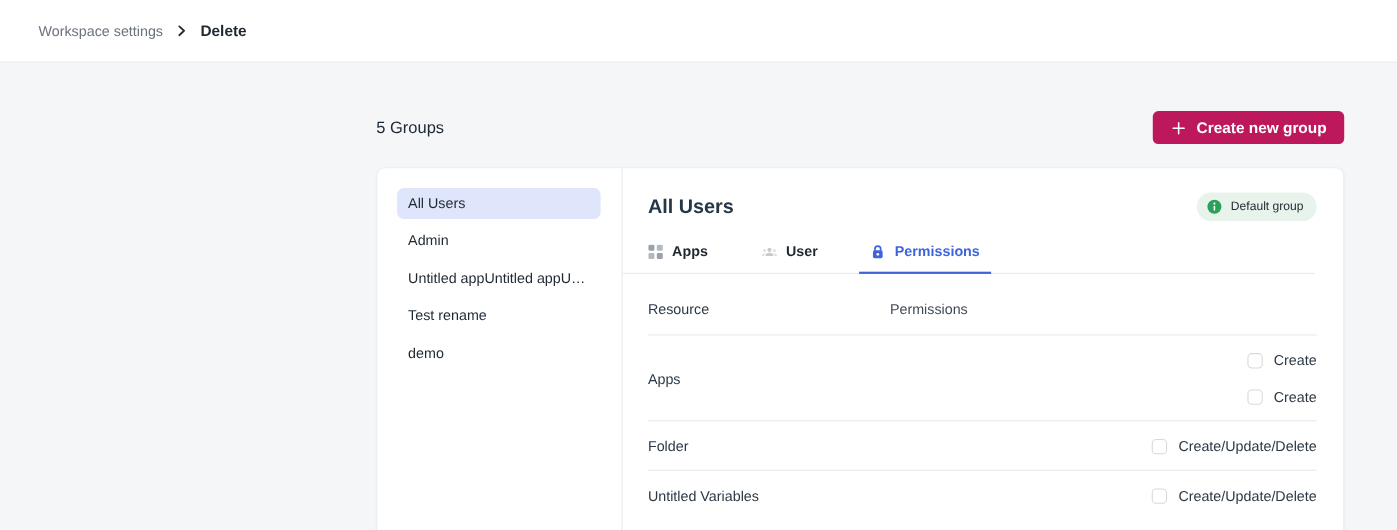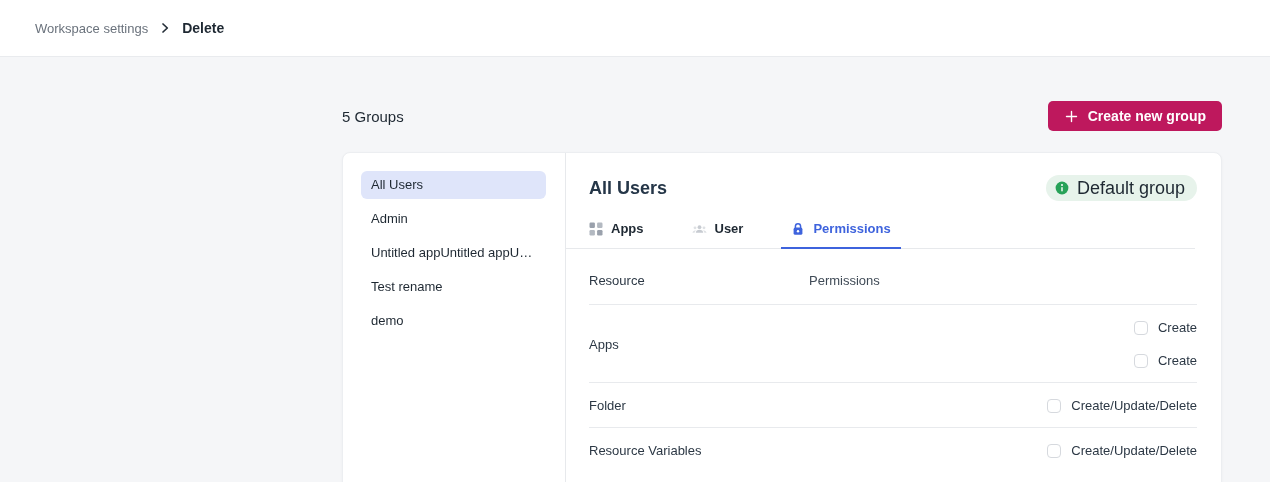--- a/index.html
+++ b/index.html
@@ -31,21 +31,21 @@
   .group-item { height:28px; display:flex; align-items:center; border-radius:6px; padding:0 10px;
     font-size:13px; color:#1e2832; margin-bottom:6px; cursor:pointer; white-space:nowrap;
     overflow:hidden; text-overflow:ellipsis; display:block; line-height:28px; }
   .group-item.selected { background:#dfe5fa; }
 
   
   .detail-panel { flex:1; padding:22px 24px 0 23px; min-width:0; }
   .detail-head { display:flex; align-items:center; justify-content:space-between; }
   .detail-title { font-size:18px; font-weight:700; color:#253648; }
   .badge { display:flex; align-items:center; gap:8px; background:#e7f3eb; border-radius:13px;
-    height:26px; padding:0 12px 0 9px; font-size:18px; color:#1e2832; }
+    height:26px; padding:0 12px 0 9px; font-size:11px; color:#1e2832; }
   .badge svg { display:block; }
 
   
   .tabs { display:flex; gap:28px; margin:14px 2px 0 -23px; padding-left:13px;
     border-bottom:1px solid #e7e9ec; }
   .tab { display:flex; align-items:center; gap:8px; padding:6px 10px 11px 10px; font-size:13px;
     font-weight:600; color:#1e2832; cursor:pointer; border-bottom:2px solid transparent;
     margin-bottom:-1px; }
   .tab .ticon { color:#9aa1ac; display:flex; }
   .tab.active { color:#3e63dd; border-bottom-color:#3e63dd; }
@@ -176,21 +176,21 @@
             <div class="t-row">
               <div class="col-resource">Folder</div>
               <div class="col-perms">
                 <div class="perm-item">
                   <span class="checkbox"></span>
                   <span class="perm-label">Create/Update/Delete</span>
                 </div>
               </div>
             </div>
             <div class="t-row">
-              <div class="col-resource">Resource Variables</div>
+              <div class="col-resource">Untitled Variables</div>
               <div class="col-perms">
                 <div class="perm-item">
                   <span class="checkbox"></span>
                   <span class="perm-label">Create/Update/Delete</span>
                 </div>
               </div>
             </div>
           </div>
       </div>
 

